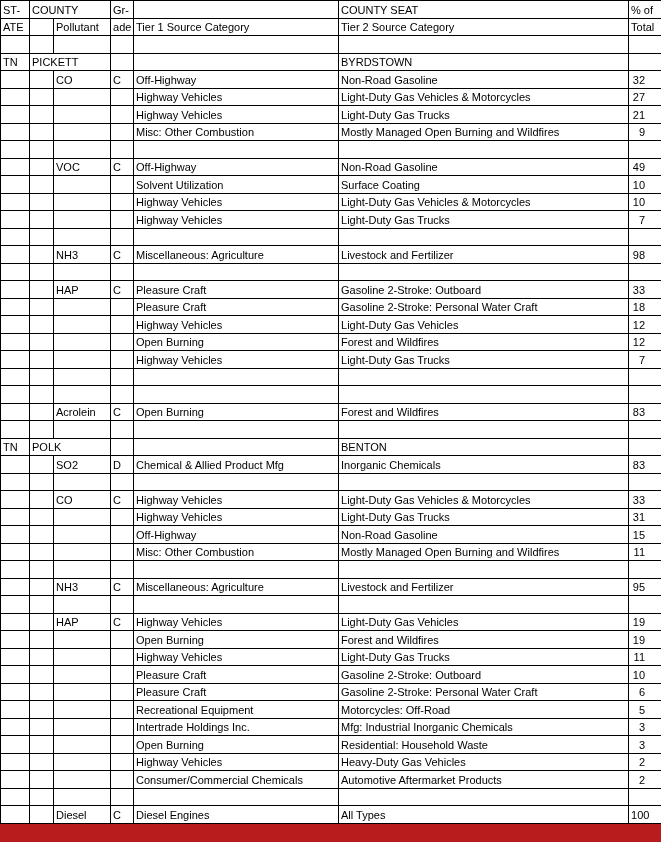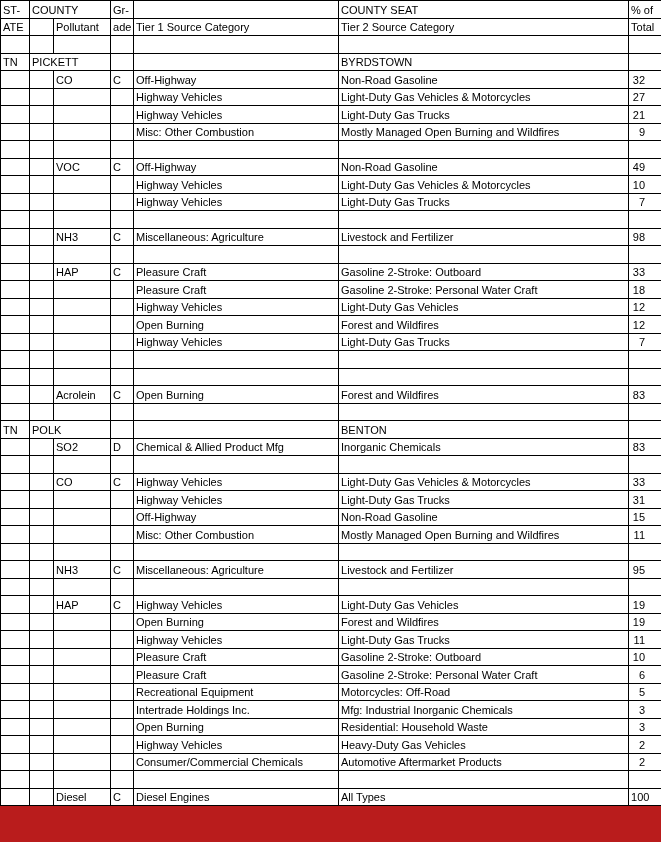--- a/index.html
+++ b/index.html
@@ -137,20 +137,29 @@
           <td>C</td>
           <td>Off-Highway</td>
           <td>Non-Road Gasoline</td>
           <td class="num">49</td>
         </tr>
         <tr>
           <td></td>
           <td></td>
           <td></td>
           <td></td>
+          <td>Solvent Utilization</td>
+          <td>Surface Coating</td>
+          <td class="num">10</td>
+        </tr>
+        <tr>
+          <td></td>
+          <td></td>
+          <td></td>
+          <td></td>
           <td>Highway Vehicles</td>
           <td>Light-Duty Gas Vehicles &amp; Motorcycles</td>
           <td class="num">10</td>
         </tr>
         <tr>
           <td></td>
           <td></td>
           <td></td>
           <td></td>
           <td>Highway Vehicles</td>

